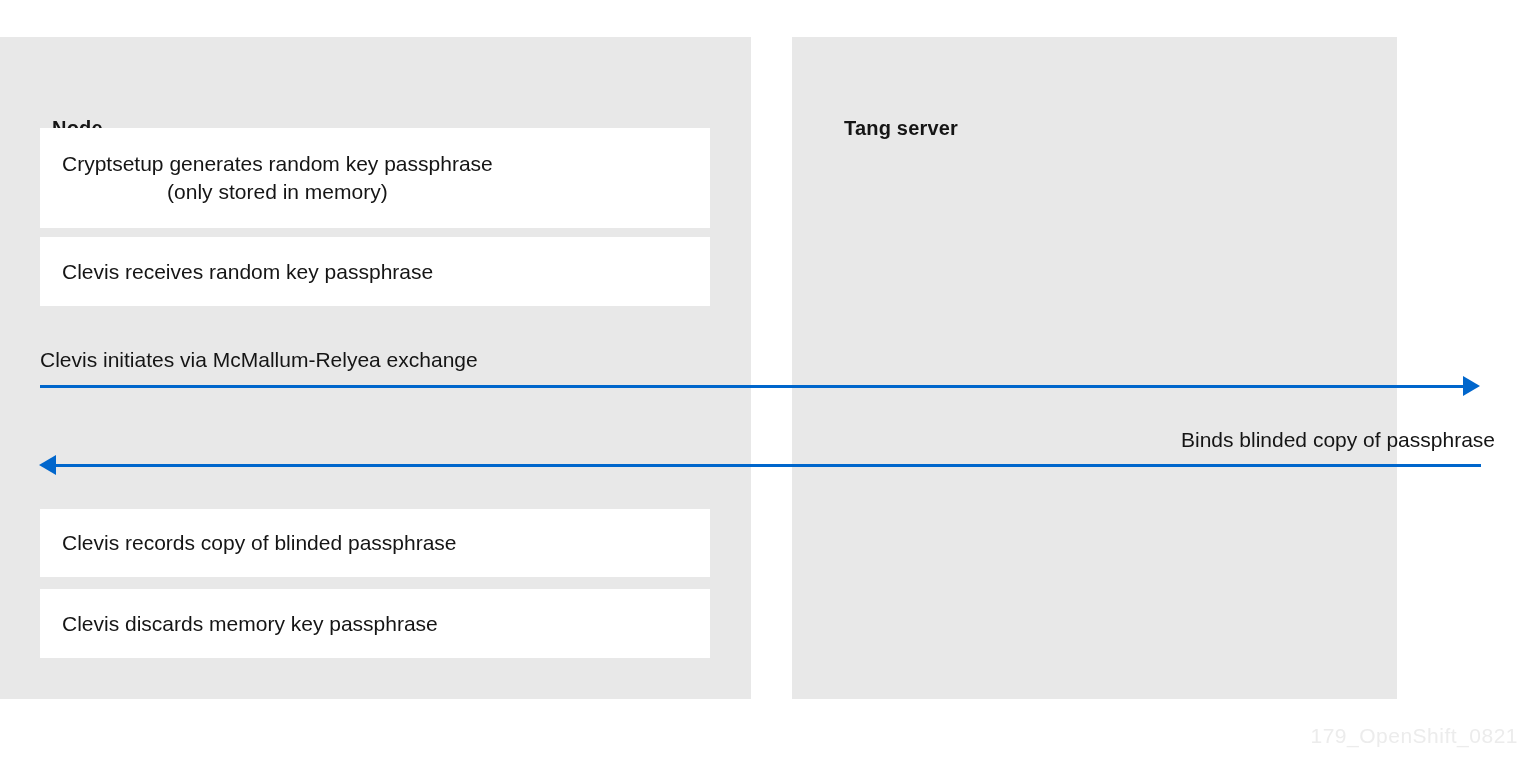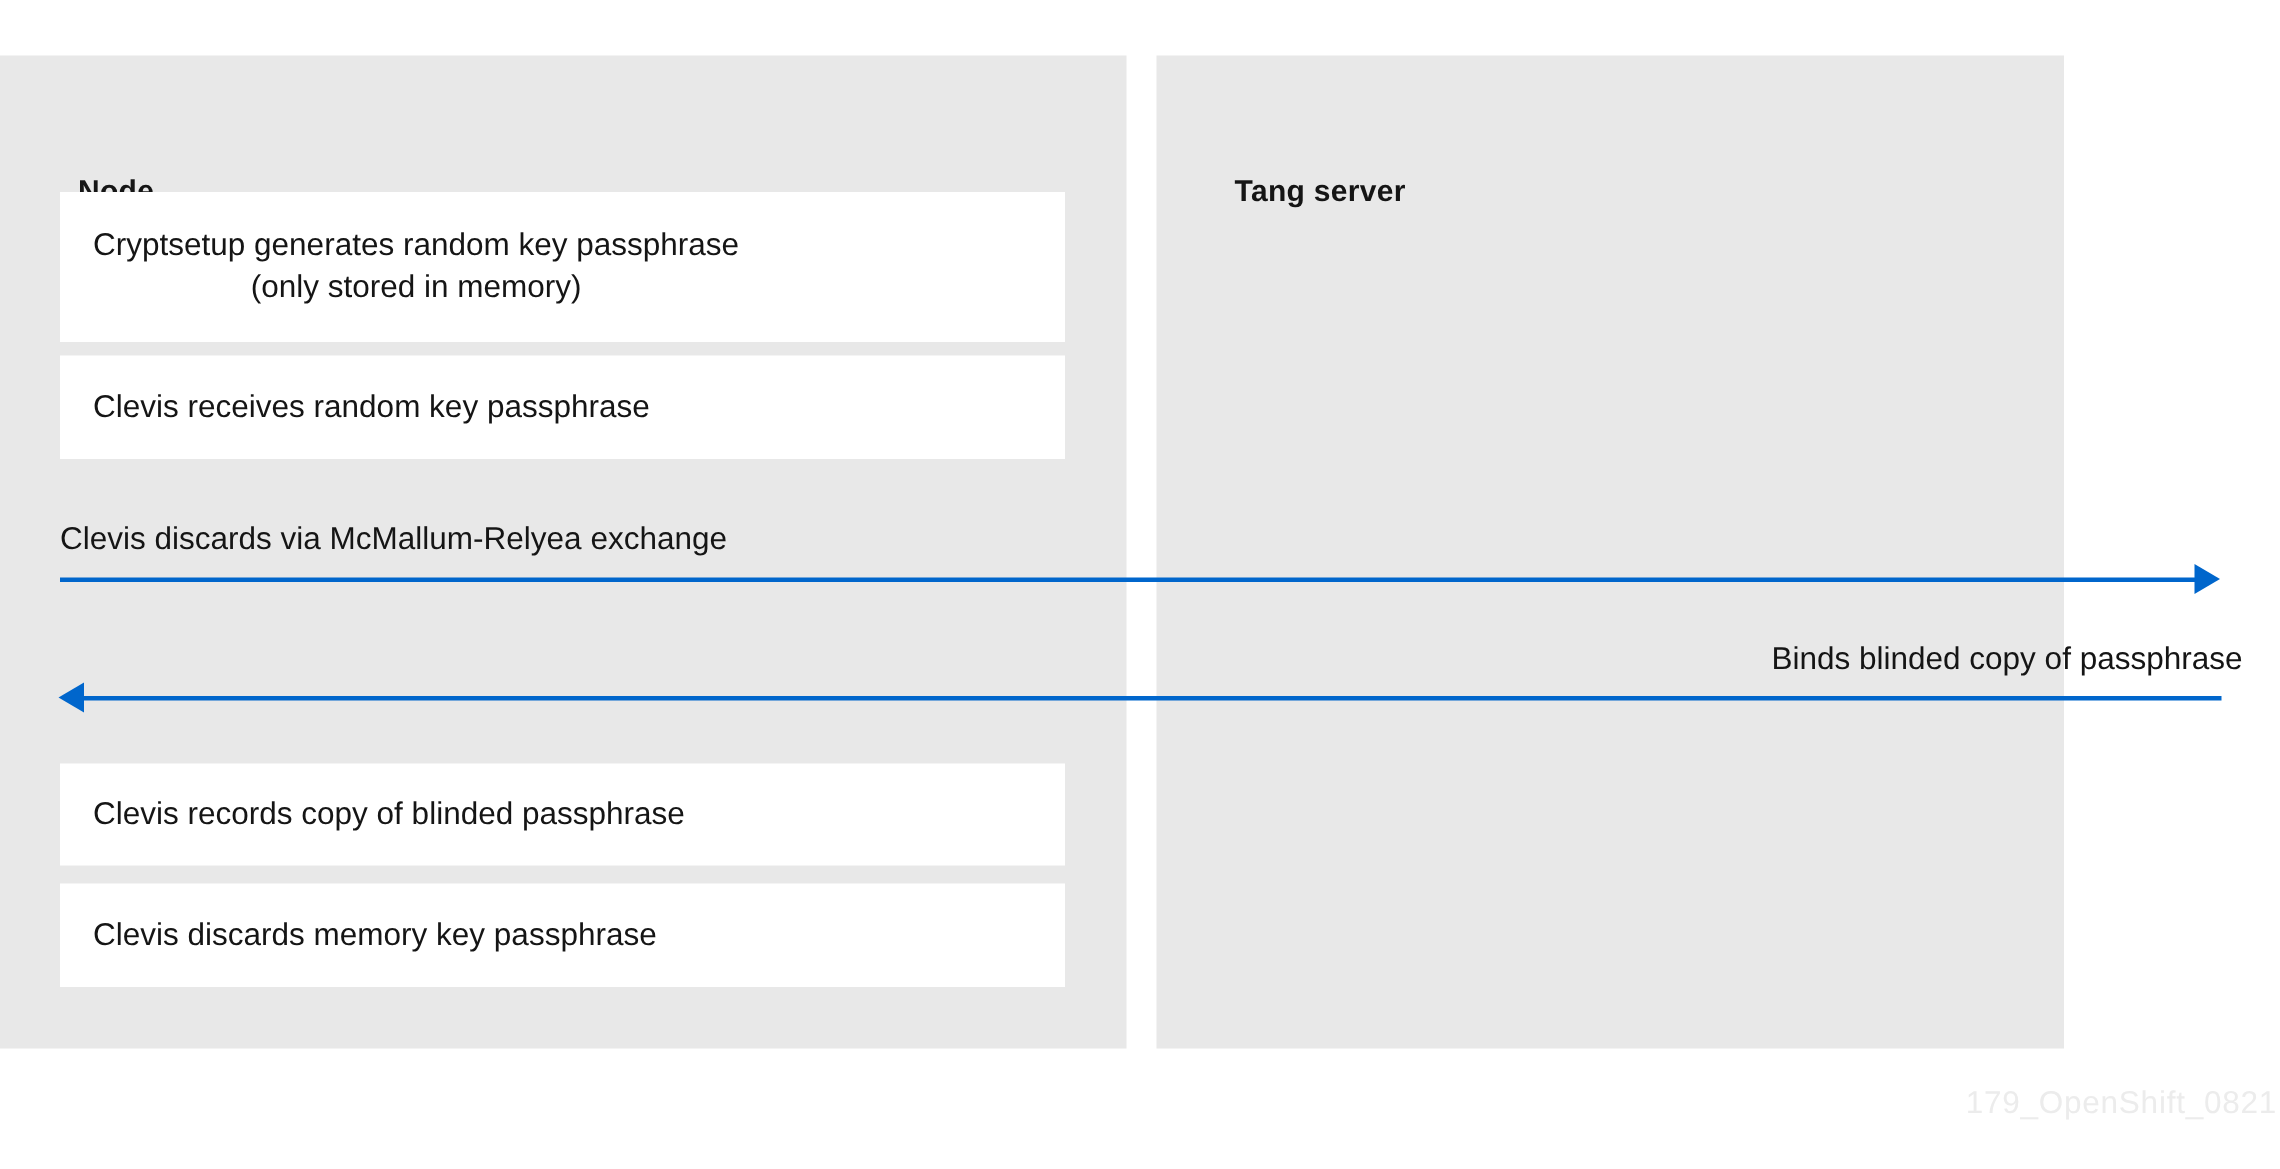--- a/index.html
+++ b/index.html
@@ -14,21 +14,21 @@
     width:1520px;height:779px;position:relative;overflow:hidden;
     background:#ffffff;
     font-family:"Liberation Sans","DejaVu Sans",sans-serif;
     color:var(--text);
   }
   .panel{
     position:absolute;top:37px;height:662px;
     background:var(--panel_bg);
   }
   .panel-node{left:0;width:751px;}
-  .panel-tang{left:771px;width:605px;}
+  .panel-tang{left:792px;width:605px;}
   .panel-title{
     position:absolute;left:40px;top:68px;margin:12px;
     font-size:20px;font-weight:bold;line-height:1.15;
     letter-spacing:0.2px;color:var(--text);
   }
   .flow-box{
     position:absolute;left:40px;width:670px;
     background:var(--box_bg);
     display:flex;align-items:center;
     box-sizing:border-box;padding:0 18px 0 22px;
@@ -89,21 +89,21 @@
   </div>
   <div class="flow-box box-4">
     <span>Clevis discards memory key passphrase</span>
   </div>
 </div>
 
 <div class="panel panel-tang">
   <h2 class="panel-title">Tang server</h2>
 </div>
 
-<div class="msg-label msg-label-right">Clevis discards via McMallum-Relyea exchange</div>
+<div class="msg-label msg-label-right">Clevis initiates via McMallum-Relyea exchange</div>
 <div class="arrow-line arrow-line-1"></div>
 <div class="arrow-head arrow-head-right"></div>
 
 <div class="msg-label msg-label-left">Binds blinded copy of passphrase</div>
 <div class="arrow-line arrow-line-2"></div>
 <div class="arrow-head arrow-head-left"></div>
 
 <div class="watermark">179_OpenShift_0821</div>
 
 </body></html>

